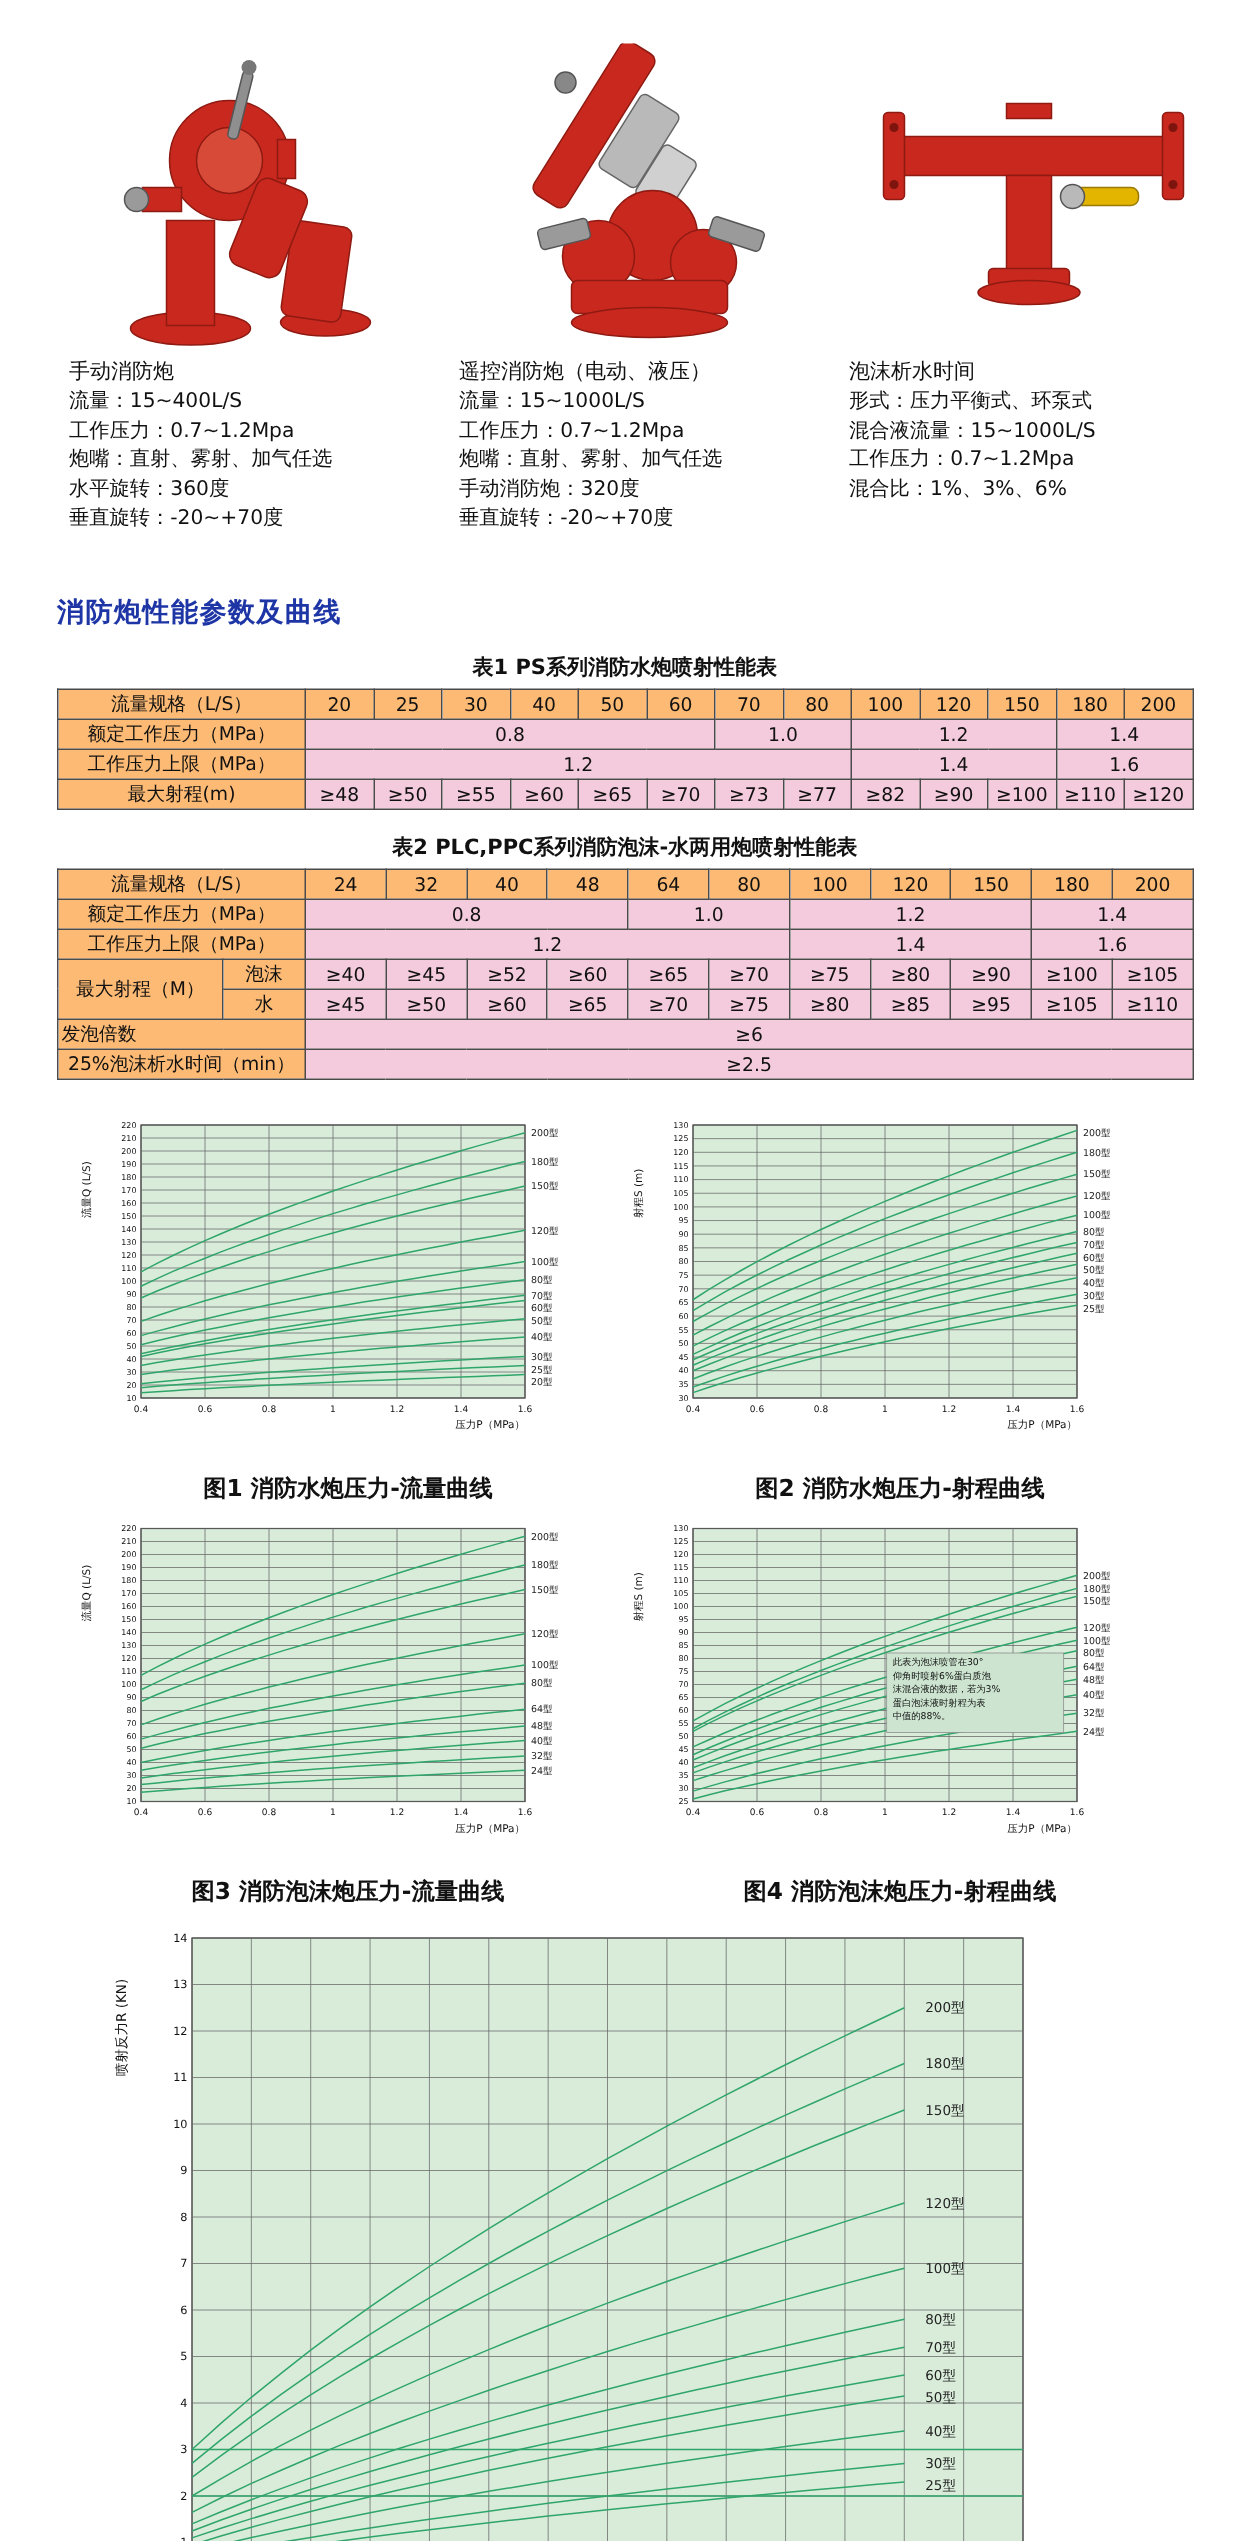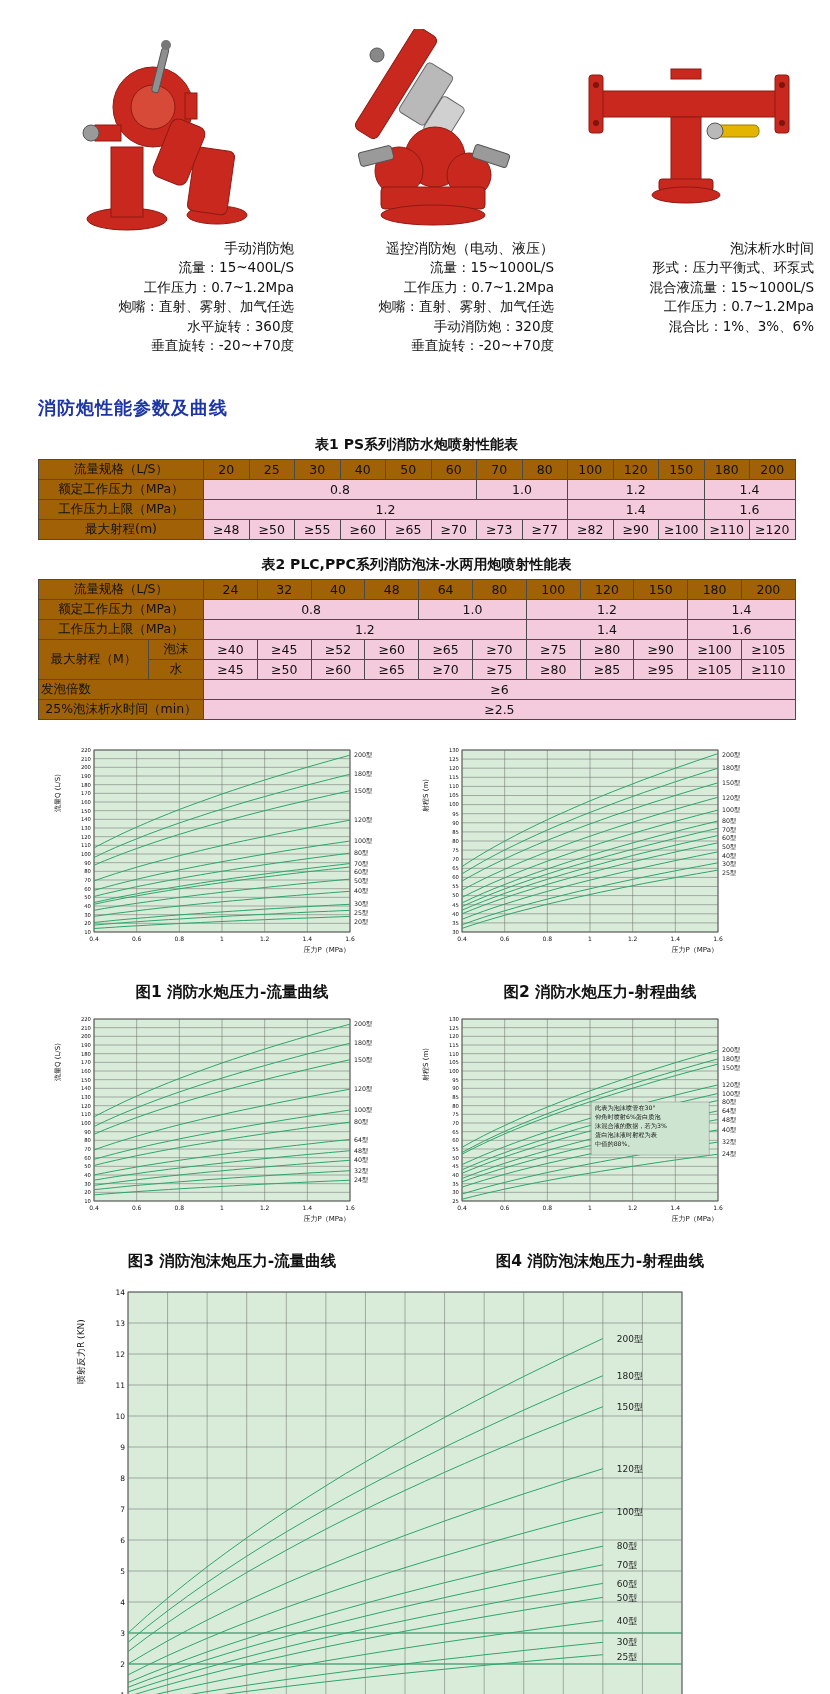--- a/index.html
+++ b/index.html
@@ -1,36 +1,36 @@
 <!DOCTYPE html>
 <html><head>
 <meta charset="utf-8">
 <style>
   html,body{margin:0;padding:0;background:#ffffff;}
   body{width:830px;font-family:"DejaVu Sans",sans-serif;color:#111;}
   .page{width:830px;position:relative;}
 
   
-  .products-row{display:flex;padding:26px 0 0 46px;gap:12px;text-align:right;}
+  .products-row{display:flex;padding:26px 0 0 46px;gap:12px;}
   .product-col{width:248px;}
   .product-img{height:208px;display:flex;align-items:flex-end;justify-content:center;}
   .product-name{font-size:14px;line-height:20px;margin-top:4px;font-weight:500;}
   .spec-line{font-size:13.5px;line-height:19.5px;white-space:nowrap;}
 
   
   .section-title{margin:40px 0 4px 38px;font-size:18px;font-weight:bold;
     color:#1e35a6;letter-spacing:1px;}
 
   
   .table-title{width:757px;margin:16px 0 5px 38px;text-align:center;font-weight:bold;font-size:14px;}
   table.ptable{margin-left:38px;border-collapse:collapse;width:757px;table-layout:fixed;font-size:12.5px;}
   table.ptable td{border:1px solid #4a4a4a;text-align:center;height:19px;padding:0 2px;overflow:hidden;white-space:nowrap;}
   table.ptable{border:1.5px solid #333;}
   td.lbl{text-align:left;padding-left:9px;}
-  .cblue{background:#a16207;}
+  .cblue{background:#fdba74;}
   .cpink{background:#f4cbdc;}
 
   
   .charts-area{margin-top:14px;}
   .charts-row{display:flex;margin-left:48px;width:760px;}
   .chart-block{display:flex;flex-direction:column;align-items:center;margin-top:8px;}
   .chart-caption{font-weight:bold;font-size:15.5px;margin-top:2px;}
   .big-row{justify-content:center;margin-left:40px;width:760px;}
   svg text{font-family:"DejaVu Sans",sans-serif;}
 </style>

